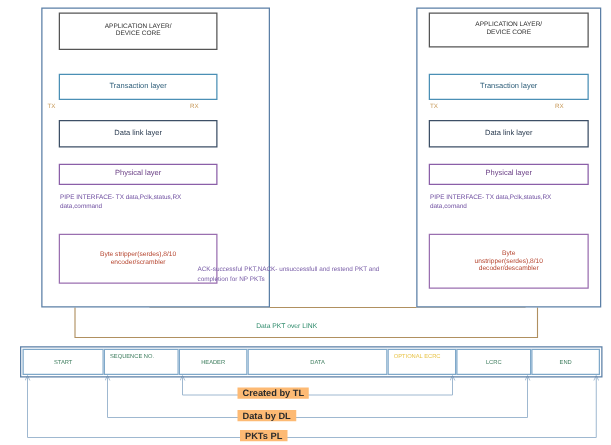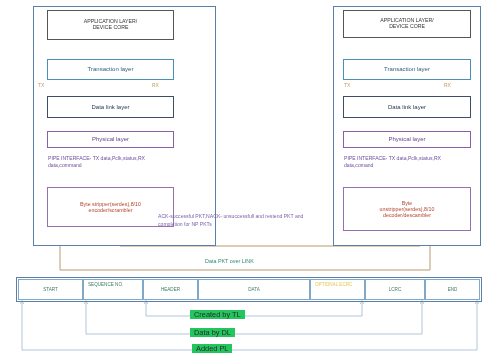--- a/index.html
+++ b/index.html
@@ -14,21 +14,21 @@
   .b-dl{border-color:#3d4f66;color:#2a3b50;}
   .b-ph{border-color:#8b5fa8;color:#6a3f85;}
   .b-byte{border-color:#9a6fb0;color:#b5442e;}
   .t-txrx{color:#c89a5a;}
   .note{color:#6f4fa0;line-height:1.35;}
   .note-ack{color:#7a5fa8;}
   .lnk{color:#2e8b6b;}
   .pkt-cell{border:1px solid #7fa8c9;background:#fff;display:flex;align-items:center;justify-content:center;text-align:center;color:#3e7d5e;line-height:1.1;}
   .pkt-cell.ecrc{color:#e8c44a;}
   .pkt-outer{border:1.2px solid #5b7fa6;}
-  .brace-lbl{color:#2b2b2b;font-weight:normal;background:#22c55e;padding:0 4px;}
+  .brace-lbl{color:#2b2b2b;font-weight:bold;background:#fdba74;padding:0 4px;}
   svg{position:absolute;left:0;top:0;pointer-events:none;}
 </style>
 </head>
 <body>
 
 <div id="root">
 
   <svg width="489" height="356">
     <defs>
       <marker id="arrBlue" markerWidth="6" markerHeight="6" refX="3" refY="3" orient="auto">
@@ -230,16 +230,16 @@
     <span>END</span>
   </div>
 
   <div class="abs brace-lbl" style="left:190px;top:310px;font-size:7.4px;">
     <span>Created by TL</span>
   </div>
   <div class="abs brace-lbl" style="left:190px;top:328px;font-size:7.4px;">
     <span>Data by DL</span>
   </div>
   <div class="abs brace-lbl" style="left:192px;top:344px;font-size:7.4px;">
-    <span>Added PL</span>
+    <span>PKTs PL</span>
   </div>
 
 </div>
 
 </body></html>

